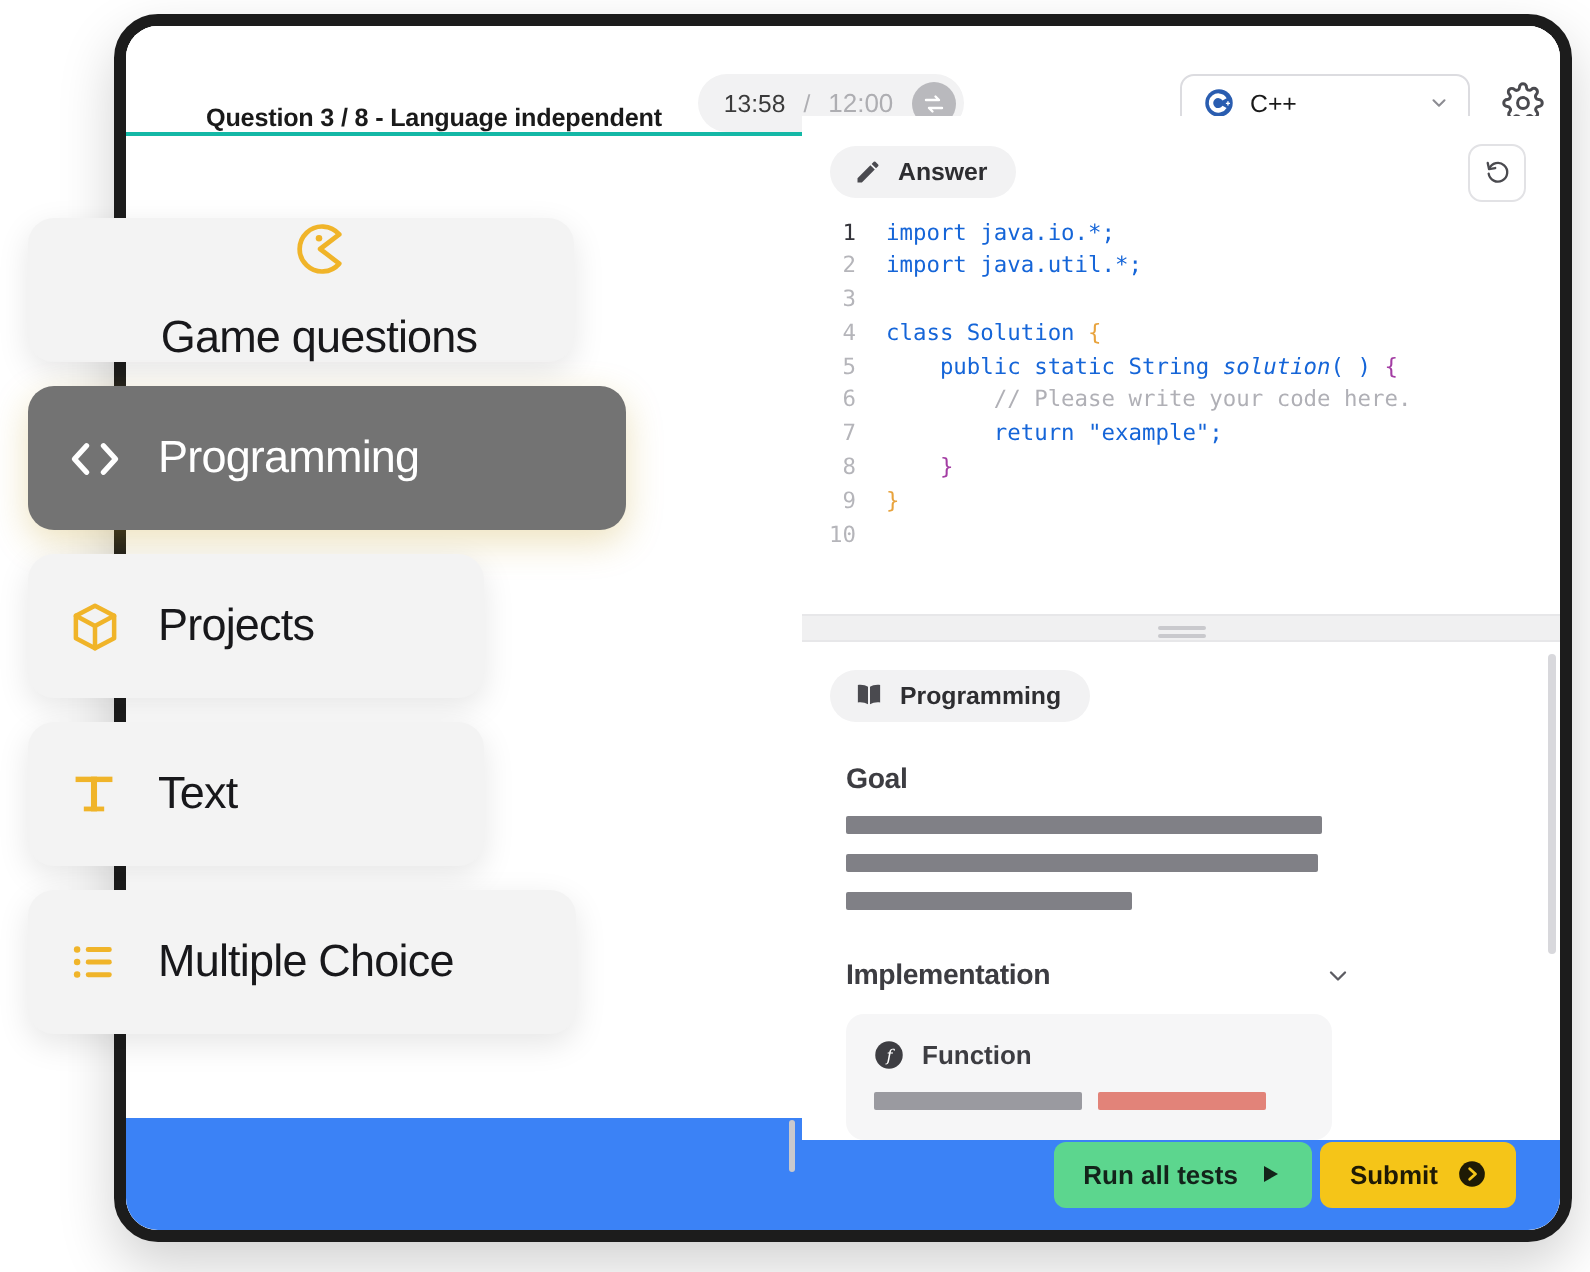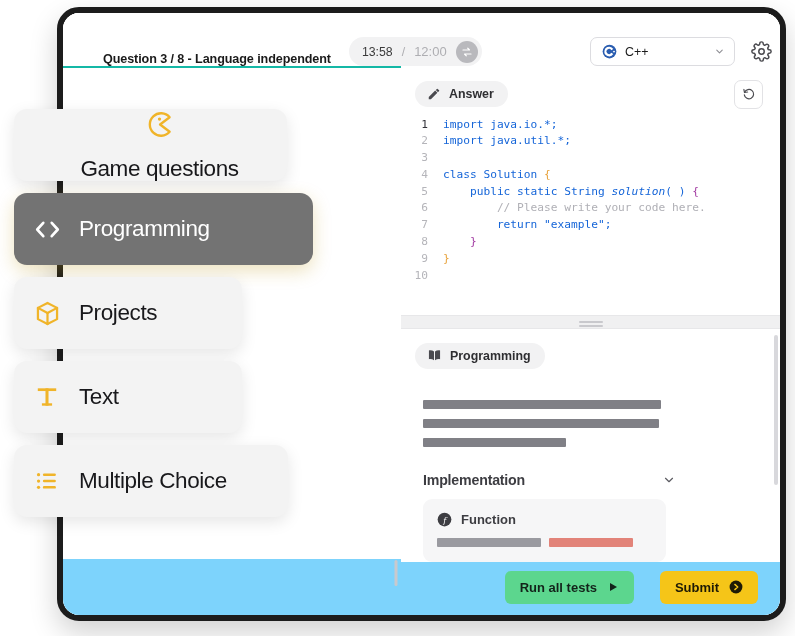--- a/index.html
+++ b/index.html
@@ -197,23 +197,23 @@
   .fn-bars { display: flex; gap: 8px; margin-top: 11px; }
   .fn-bar-gray { width: 104px; height: 9px; background: #9a9aa0; border-radius: 1px; }
   .fn-bar-red  { width: 84px;  height: 9px; background: #e28379; border-radius: 1px; }
   .instr-scroll {
     position: absolute; right: 2px; top: 6px;
     width: 4px; height: 150px; border-radius: 2px; background: #d8d8dc;
   }
 
   
   .footer {
-    flex: 0 0 56px; background: #7dd3fc;
+    flex: 0 0 56px; background: #3b82f6;
     display: flex; align-items: center; justify-content: flex-end;
-    padding-right: 22px; gap: 26px;
+    padding-right: 22px; gap: 4px;
   }
   .btn {
     height: 33px; border-radius: 6px;
     display: inline-flex; align-items: center; gap: 10px;
     padding: 0 15px;
     font-size: 13px; font-weight: bold;
     cursor: pointer; border: none;
     font-family: "Liberation Sans", sans-serif;
   }
   .btn-run    { background: #5cd68e; color: #13231a; }
@@ -346,20 +346,21 @@
             <span style="display:flex;">
               <svg width="15" height="15" viewBox="0 0 24 24" fill="#4a4a4f">
                 <path d="M11.2 5.4C9.7 4.3 7.6 3.7 5 3.7c-.7 0-1.3.1-1.9.2v14c.6-.1 1.2-.2 1.9-.2 2.4 0 4.4.6 6.2 1.7V5.4z"></path>
                 <path d="M12.8 5.4v14c1.8-1.1 3.8-1.7 6.2-1.7.7 0 1.3.1 1.9.2v-14c-.6-.1-1.2-.2-1.9-.2-2.6 0-4.7.6-6.2 1.7z"></path>
               </svg>
             </span>
             <span>Programming</span>
           </div>
 
           <div class="instr-body">
+            <div class="sec-title">Goal</div>
             <div class="bar w100"></div>
             <div class="bar w95"></div>
             <div class="bar w60"></div>
 
             <div class="impl-head">
               <div class="sec-title">Implementation</div>
               <span style="display:flex;">
                 <svg width="14" height="14" viewBox="0 0 24 24" fill="none" stroke="#5c5c62" stroke-width="2" stroke-linecap="round" stroke-linejoin="round">
                   <polyline points="6 9 12 15 18 9"></polyline>
                 </svg>

